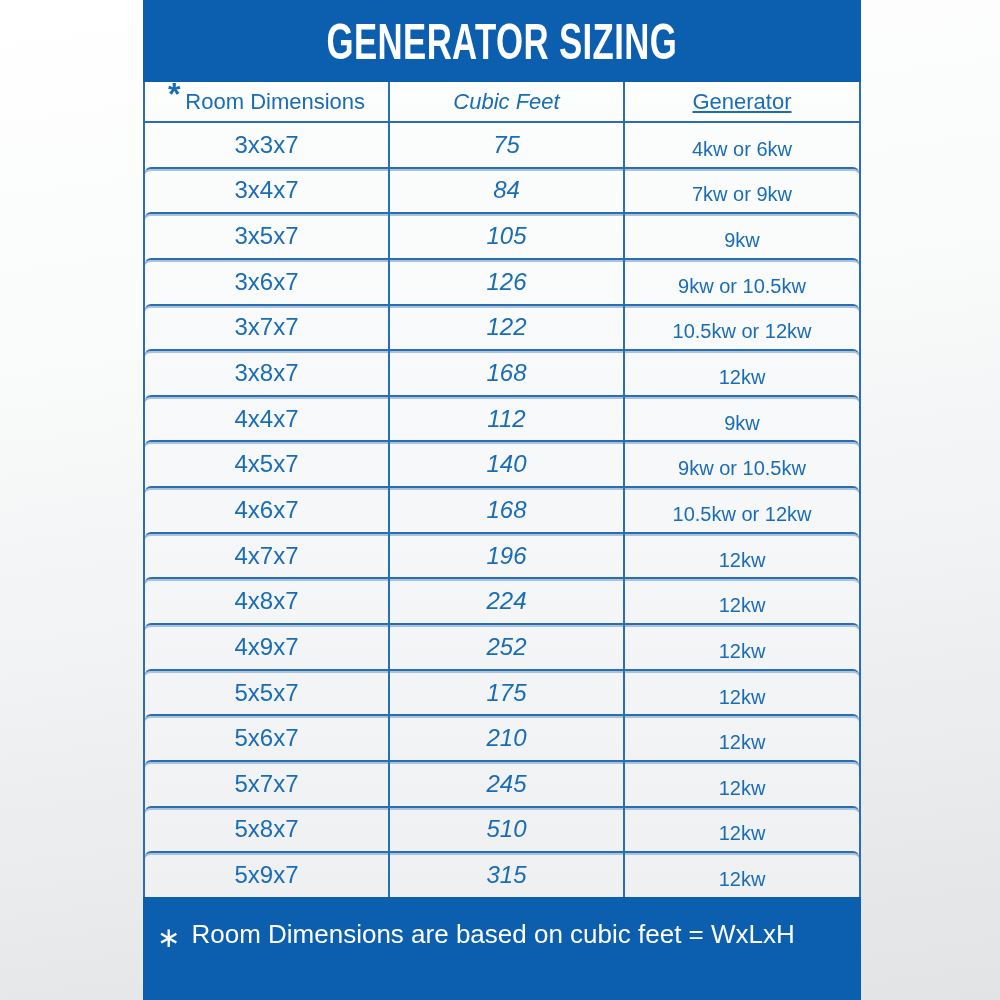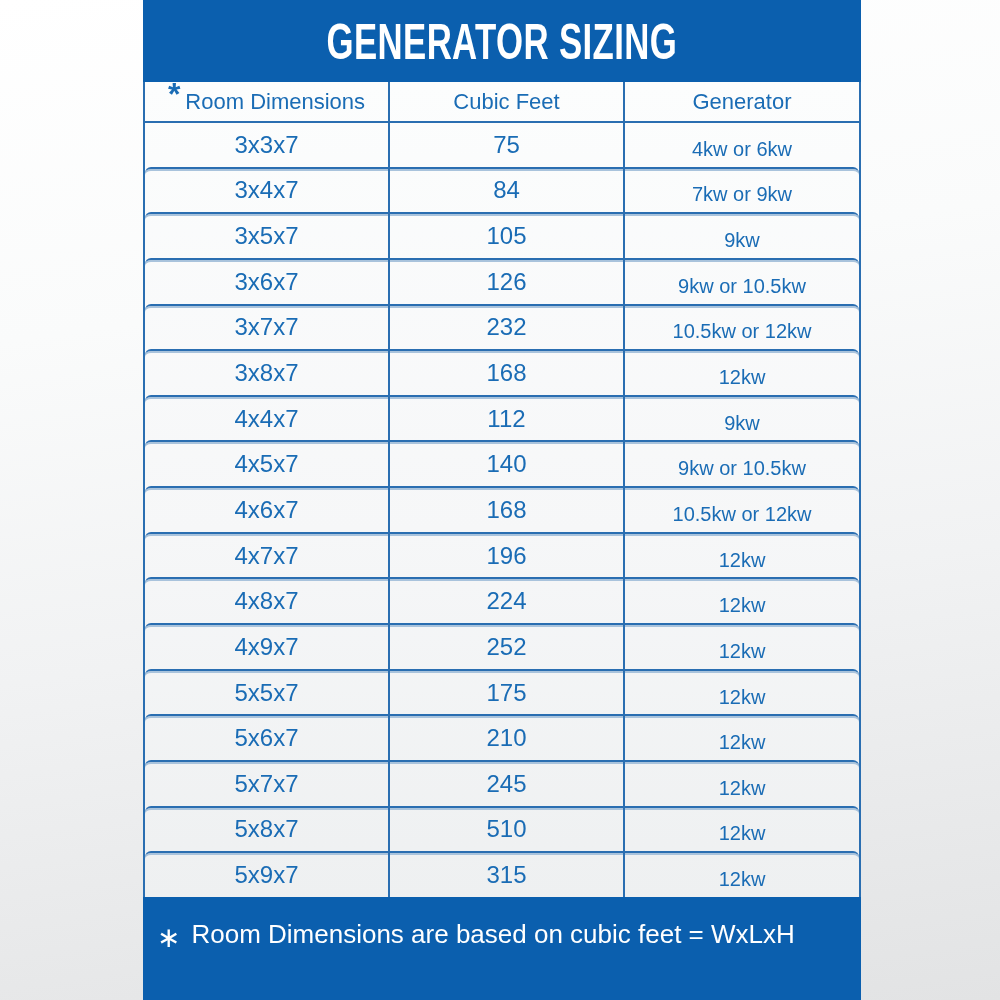--- a/index.html
+++ b/index.html
@@ -79,25 +79,25 @@
     box-shadow: none;
   }
   .cell {
     display: flex;
     align-items: center;
     justify-content: center;
     box-sizing: border-box;
     font-size: 24px;
   }
   .col1 { flex: 0 0 245px; border-right: 2px solid var(--line-dark, #2a6eb1); }
-  .col2 { flex: 0 0 235px; border-right: 2px solid var(--line-dark, #2a6eb1); }
+  .col2 { flex: 0 0 235px; border-right: 2px solid var(--line-dark, #2a6eb1); font-style: italic; }
   .col3 { flex: 1 1 auto; }
   .th { font-size: 22px; }
   .cell.col3 { font-size: 20px; padding-top: 9px; }
-  .thead .cell.col3 { padding-top: 0; font-size: 22px; }
+  .thead .cell.col3 { padding-top: 0; font-size: 22px; text-decoration: underline; }
   .note-star {
     font-size: 32px;
     font-weight: bold;
     position: relative;
     top: -7px;
     margin-right: 5px;
   }
   .footer {
     flex: 1 1 auto;
     color: #ffffff;
@@ -148,21 +148,21 @@
             <div class="cell col2">105</div>
             <div class="cell col3">9kw</div>
           </div>
           <div class="row">
             <div class="cell col1">3x6x7</div>
             <div class="cell col2">126</div>
             <div class="cell col3">9kw or 10.5kw</div>
           </div>
           <div class="row">
             <div class="cell col1">3x7x7</div>
-            <div class="cell col2">232</div>
+            <div class="cell col2">122</div>
             <div class="cell col3">10.5kw or 12kw</div>
           </div>
           <div class="row">
             <div class="cell col1">3x8x7</div>
             <div class="cell col2">168</div>
             <div class="cell col3">12kw</div>
           </div>
           <div class="row">
             <div class="cell col1">4x4x7</div>
             <div class="cell col2">112</div>

